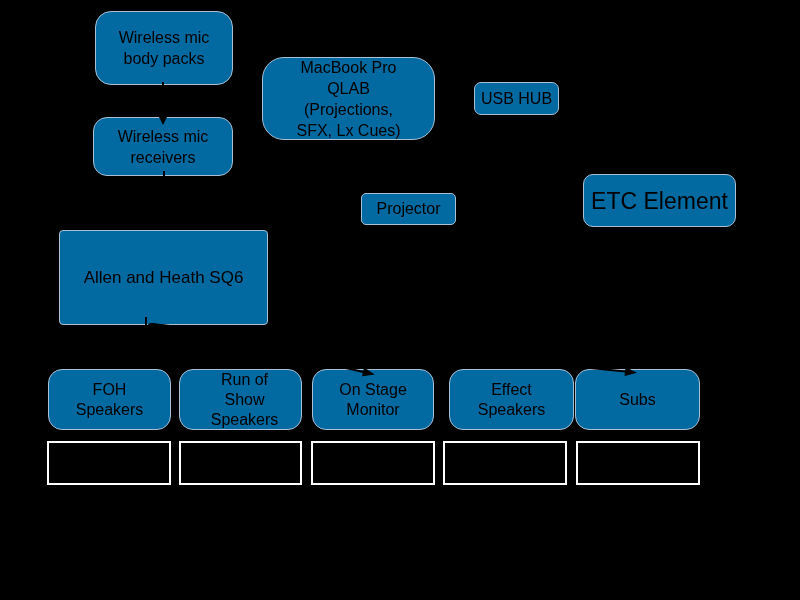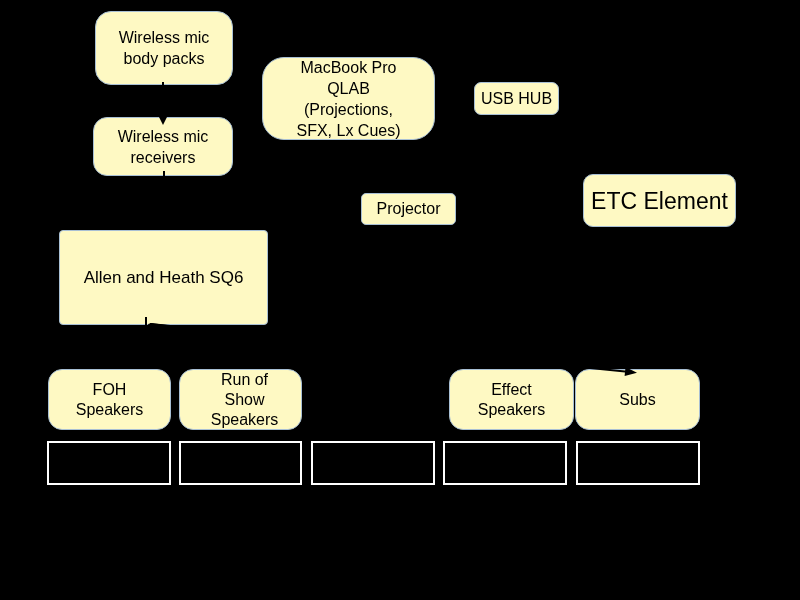--- a/index.html
+++ b/index.html
@@ -9,21 +9,21 @@
   .stage {
     position: relative;
     width: 800px; height: 600px;
     background: #000;
     overflow: hidden;
     font-family: "Liberation Sans", sans-serif;
   }
   .node {
     position: absolute;
     box-sizing: border-box;
-    background: #fef9c3;
+    background: #0369a1;
     border: 1.5px solid #a8bfd4;
     color: #000;
     display: flex;
     align-items: center;
     justify-content: center;
     text-align: center;
     white-space: pre-line;
     font-size: 16px;
     line-height: 20px;
     z-index: 1;
@@ -75,20 +75,22 @@
 SFX, Lx Cues)</div>
   <div class="node n-usbhub">USB HUB</div>
   <div class="node n-projector">Projector</div>
   <div class="node n-etc">ETC Element</div>
   <div class="node n-sq6">Allen and Heath SQ6</div>
   <div class="node n-foh">FOH
 Speakers</div>
   <div class="node n-ros">Run of
 Show
 Speakers</div>
+  <div class="node n-onstage">On Stage
+Monitor</div>
   <div class="node n-effect">Effect
 Speakers</div>
   <div class="node n-subs">Subs</div>
 
   <div class="slot s1"></div>
   <div class="slot s2"></div>
   <div class="slot s3"></div>
   <div class="slot s4"></div>
   <div class="slot s5"></div>
 

